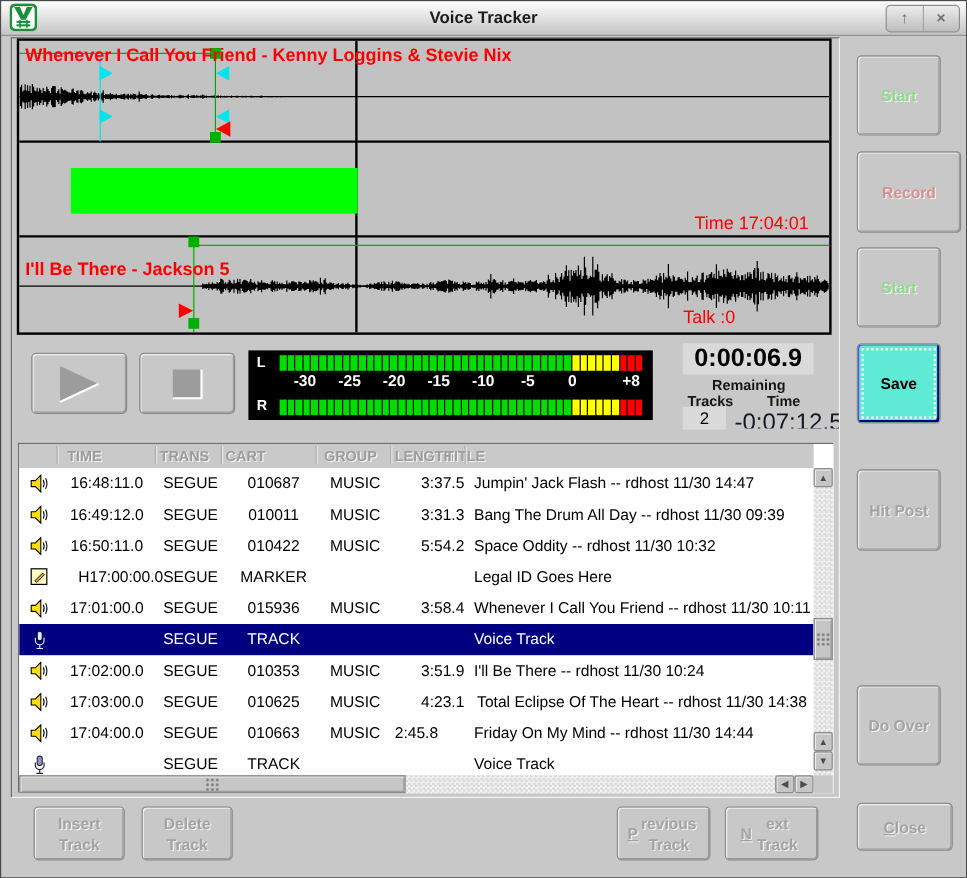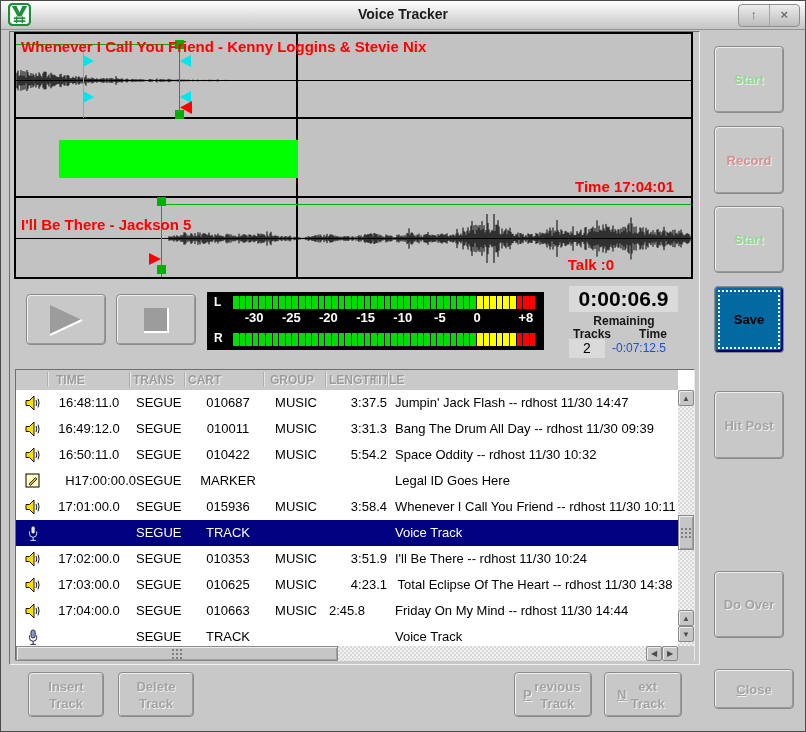--- a/index.html
+++ b/index.html
@@ -15,39 +15,39 @@
   .tb-btn{flex:1;text-align:center;line-height:19px;color:#6f6f6f;font-weight:bold;font-size:13px;cursor:default;}
   .tb-btn + .tb-btn{border-left:1px solid #a5a5a5;}
   
   .mainpanel{position:absolute;left:8px;top:30px;width:691px;height:634px;box-sizing:border-box;
     border:1px solid;border-color:#6e6e6e #f1f1f1 #f1f1f1 #6e6e6e;}
   
   .wavegroup{position:absolute;left:13px;top:31px;width:679px;height:247px;border:2px solid #000;
     background:#c2c2c2;box-sizing:border-box;}
   .waveoverlay{position:absolute;left:0;top:0;}
   .wtitle{position:absolute;color:#ff0000;font-weight:bold;font-size:15px;white-space:nowrap;}
-  .rlabel{position:absolute;color:#ff0000;font-weight:bold;font-size:15px;white-space:nowrap;}
+  .rlabel{position:absolute;color:#ff0000;font-weight:normal;font-size:15px;white-space:nowrap;}
   
   .raised{background:#c8c8c8;border:1px solid #8a8a8a;border-radius:4px;
     box-shadow:inset 1px 1px 0 #efefef, inset -1px -1px 0 #9a9a9a;}
   .tbtn{position:absolute;display:flex;align-items:center;justify-content:center;}
   
   .vu{position:absolute;left:206px;top:291px;width:337px;height:58px;background:#000;}
   .vu .chan{position:absolute;left:7px;color:#fff;font-weight:bold;font-size:12px;}
   .segrow{position:absolute;left:26px;width:302px;height:13px;display:flex;gap:1px;}
   .vuseg{flex:1;}
   .vuscale{position:absolute;left:26px;top:18px;width:302px;height:20px;}
   .vuscale span{position:absolute;transform:translateX(-50%);color:#fff;font-weight:bold;font-size:13px;}
   
   .clock{position:absolute;left:568px;top:285px;width:109px;height:26px;background:#dadada;
     color:#000;font-weight:bold;font-size:21px;text-align:center;line-height:26px;}
   .slabel{position:absolute;font-size:12px;font-weight:bold;color:#161616;text-align:center;}
   .tracksbox{position:absolute;left:568px;top:338px;width:36px;height:19px;background:#dadada;
     text-align:center;line-height:19px;font-size:14px;color:#000;}
-  .remtime{position:absolute;left:611px;top:340px;width:87px;height:16px;color:#1d4ed8;font-size:12px;
+  .remtime{position:absolute;left:611px;top:340px;width:87px;height:16px;color:#0f172a;font-size:20px;
     white-space:nowrap;overflow:hidden;}
   
   .table{position:absolute;left:14px;top:368px;width:680px;height:292px;background:#fff;box-sizing:border-box;
     border:1px solid;border-color:#6e6e6e #e9e9e9 #e9e9e9 #6e6e6e;}
   .thead{position:absolute;left:0;top:0;width:662px;height:20px;background:#c9c9c9;border-bottom:1px solid #9a9a9a;}
   .th{position:absolute;top:0;height:20px;line-height:20px;font-size:12px;font-weight:bold;
     color:#9c9c9c;text-shadow:1px 1px 0 #f2f2f2;white-space:nowrap;}
   .thdiv{position:absolute;top:2px;height:15px;width:1px;background:#aeaeae;box-shadow:1px 0 0 #e6e6e6;}
   .rows{position:absolute;left:0;top:20px;width:662px;height:256px;overflow:hidden;background:#fff;}
   .trow{position:relative;height:26px;}
@@ -64,21 +64,21 @@
     box-shadow:inset 1px 1px 0 #ededed, inset -1px -1px 0 #9d9d9d;display:flex;align-items:center;justify-content:center;}
   .grip{width:12px;height:11px;background-image:radial-gradient(#7f7f7f 1px,transparent 1.3px);background-size:4px 4px;}
   .corner{position:absolute;background:#c8c8c8;}
   
   .btn{position:absolute;box-sizing:border-box;background:#c8c8c8;border:1px solid #8a8a8a;border-radius:4px;
     box-shadow:inset 1px 1px 0 #efefef, inset -1px -1px 0 #9a9a9a;
     display:flex;align-items:center;justify-content:center;text-align:center;
     font-weight:bold;font-size:13px;line-height:17px;color:#a3a3a3;text-shadow:1px 1px 0 #f0f0f0;}
   .btn.greenlbl{color:#8fd88f;}
   .btn.redlbl{color:#d88f8f;}
-  .btn.save{background:#0369a1;color:#000;text-shadow:none;
+  .btn.save{background:#5eead4;color:#000;text-shadow:none;
     box-shadow:inset 1px 1px 0 #5050ff, inset -2px -2px 0 #000070;outline:2px dotted #fff;outline-offset:-6px;}
   .btn u{text-decoration:underline;}
 </style>
 </head>
 <body>
 
 <div class="window">
 
   <div class="titlebar">
     <svg class="tb-icon" viewBox="0 0 24 24">
@@ -440,21 +440,21 @@
     <div class="checker" style="position:absolute;left:0;top:276px;width:662px;height:15px;"></div>
     <div class="sthumb" style="left:0;top:276px;width:322px;height:15px;">
         <span class="grip"></span>
       </div>
     <div class="sbtn" style="left:630px;top:276px;width:16px;height:15px;">◀</div>
     <div class="sbtn" style="left:646px;top:276px;width:16px;height:15px;">▶</div>
     <div class="corner" style="left:662px;top:276px;width:16px;height:15px;"></div>
   </div>
 
   <div class="btn greenlbl" style="left:713px;top:45px;width:70px;height:67px;">Start</div>
-  <div class="btn redlbl" style="left:713px;top:125px;width:70px;height:68px;">Record</div>
+  <div class="btn redlbl" style="left:713px;top:125px;width:87px;height:68px;">Record</div>
   <div class="btn greenlbl" style="left:713px;top:205px;width:70px;height:67px;">Start</div>
   <div class="btn save" style="left:713px;top:285px;width:70px;height:67px;">Save</div>
   <div class="btn" style="left:713px;top:570px;width:70px;height:67px;">Do Over</div>
   <div class="btn" style="left:713px;top:390px;width:70px;height:68px;">Hit Post</div>
   <div class="btn" style="left:713px;top:668px;width:80px;height:40px;"><u>C</u>lose</div>
 
   <div class="btn" style="left:27px;top:671px;width:76px;height:45px;padding:0 12px;">Insert Track</div>
   <div class="btn" style="left:117px;top:671px;width:76px;height:45px;padding:0 12px;">Delete Track</div>
   <div class="btn" style="left:513px;top:671px;width:78px;height:45px;padding:0 8px;"><u>P</u>revious Track</div>
   <div class="btn" style="left:603px;top:671px;width:78px;height:45px;padding:0 12px;"><u>N</u>ext Track</div>

